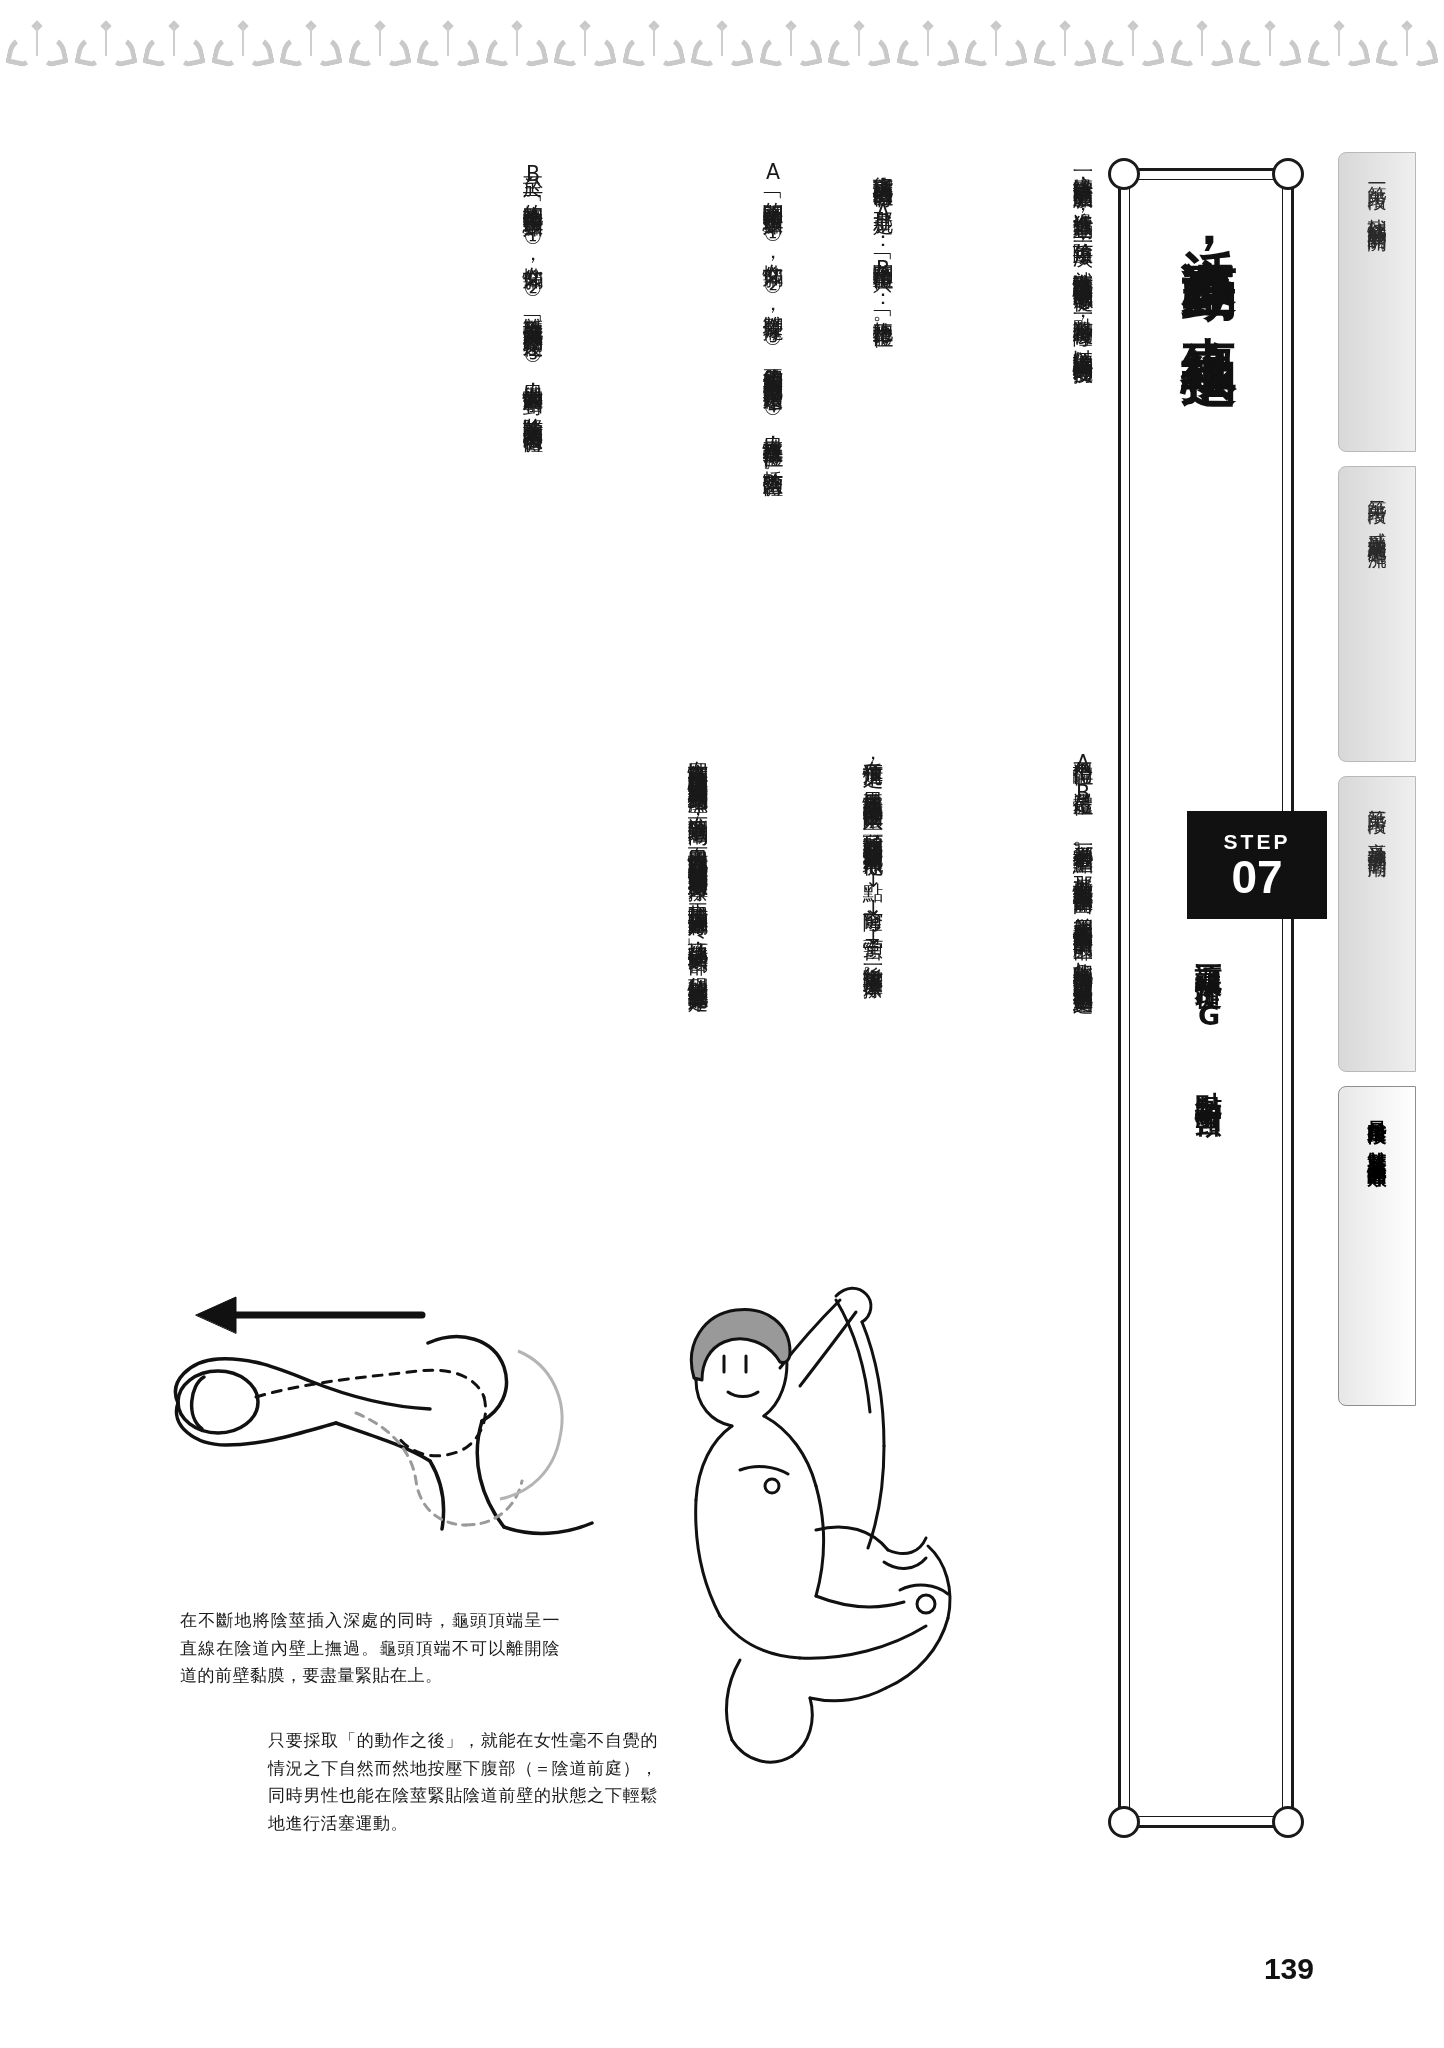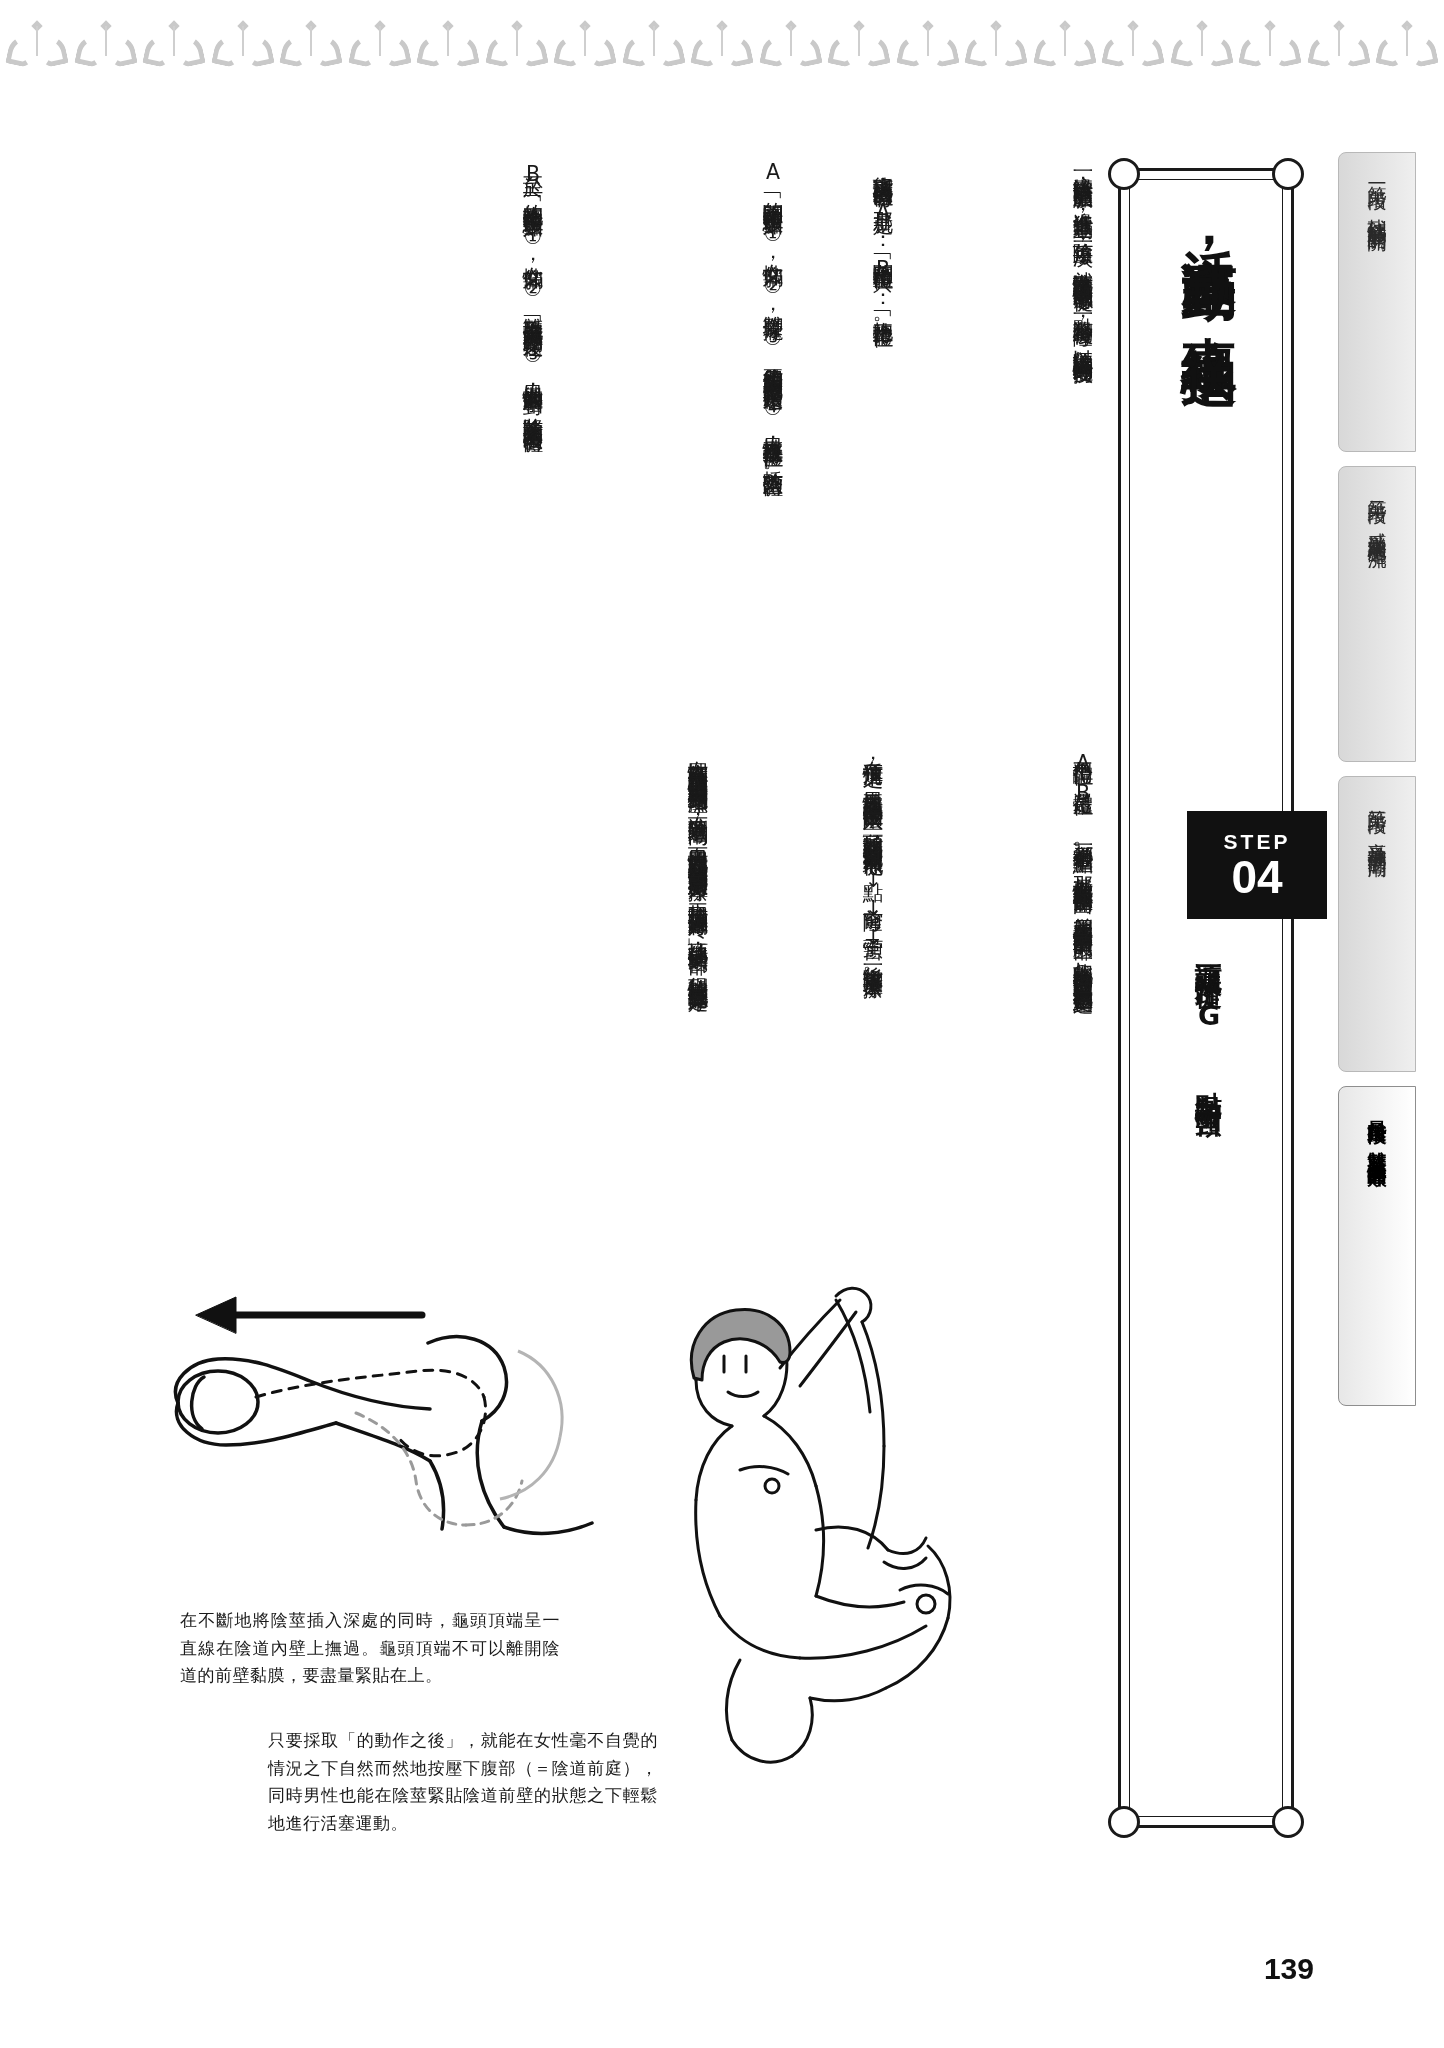--- a/index.html
+++ b/index.html
@@ -439,21 +439,21 @@
   <span class="corner tr"></span>
   <span class="corner bl"></span>
   <span class="corner br"></span>
 
   <div class="title-text">
     <span>活塞運動，直線抽送</span>
   </div>
 
   <div class="step-badge">
     <div class="step-label">STEP</div>
-    <div class="step-num">04</div>
+    <div class="step-num">07</div>
   </div>
 
   <div class="step-sub">
     <span>讓龜頭一路從 G 點滑向子宮頸</span>
   </div>
 </div>
 
 <div class="vtext-block col-top" style="right:345px;  width:190px;">一邊按壓陰道前壁的黏膜，一邊進行活塞運動，陰莖每頂一次，就讓女性陰道靠腹部這一側的性敏感帶從G點一路滑到後穹隆，以便讓陰道達到高潮的性愛技巧。</div>
 <div class="vtext-block col-top" style="right:545px;  width:100px;">能實現這項技巧的體位有二，那就是A：「闊脚正常體位」與B：「抱膝正常體位」。</div>
 <div class="vtext-block col-top" style="right:655px;  width:230px;">A的「闊脚正常體位」步驟如下：①女性仰躺，②雙腳併攏，③彷彿要用腳掌踢向天空般把腳高高抬起之後，④男性直接採取正常體位，插入陰莖合體。</div>

